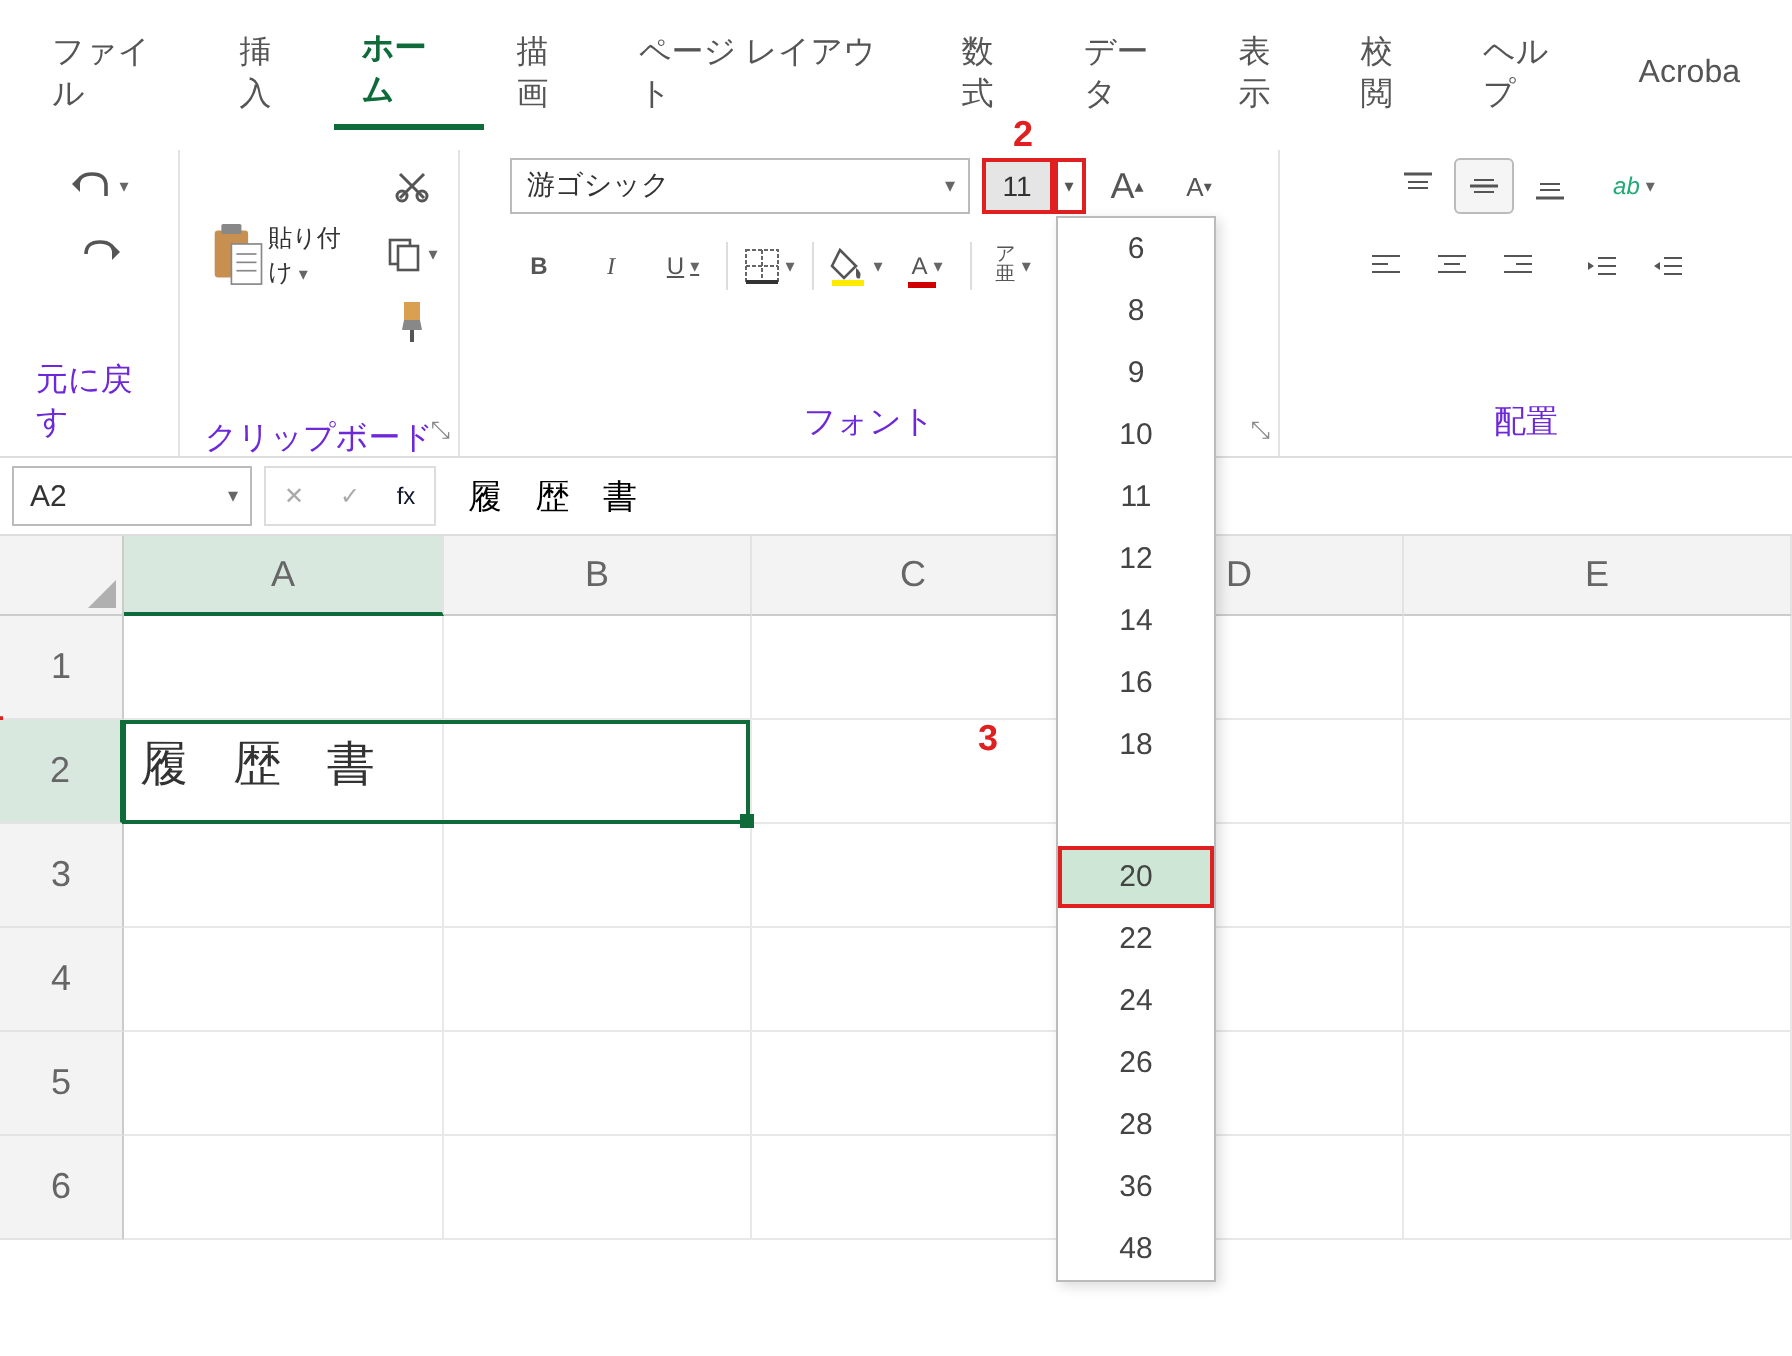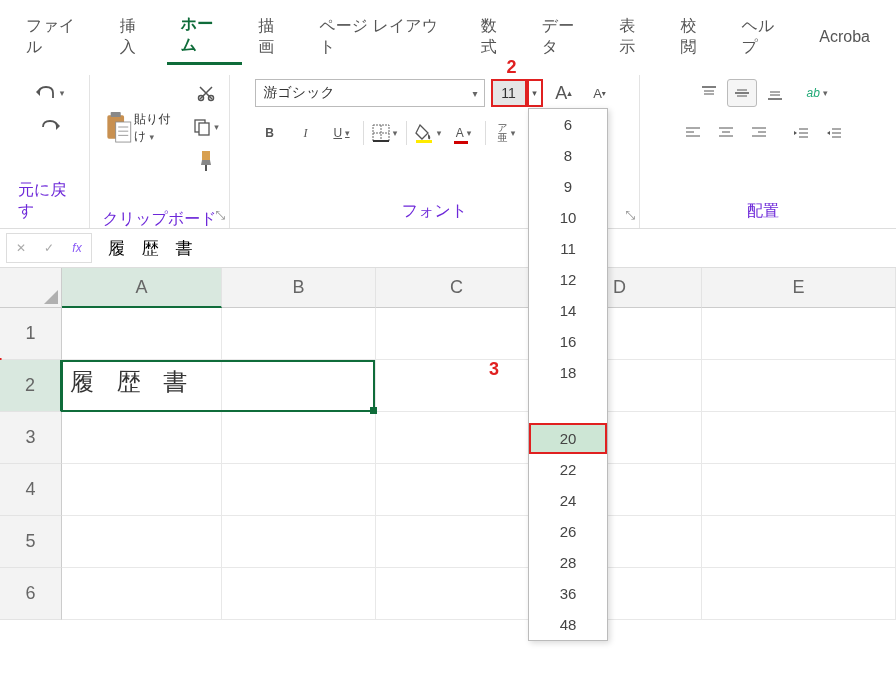--- a/index.html
+++ b/index.html
@@ -272,24 +272,27 @@
               <line x1="7" y1="11" x2="16" y2="11" stroke="#555"></line>
             </svg>
           </div>
       </div>
     </div>
     <div class="glabel">配置</div>
   </div>
 </div>
 
 <div class="fbar">
+  <div class="namebox">
+      <span>A2</span>
+    </div>
   <div class="fxbtns">
     <div class="ibtn">✕</div>
     <div class="ibtn">✓</div>
-    <div class="ibtn" style="font-style:italic;color:#8b5cf6">fx</div>
+    <div class="ibtn" style="color:#0f172a">fx</div>
   </div>
   <input class="fxinput" value="履 歴 書" style="">
 </div>
 
 <div class="grid">
   <div class="rowheads">
     <div class="corner"></div>
     <div class="rowhead">
         <span>1</span>
       <span class="marker" style="left:-8px;bottom:-6px">1</span>

